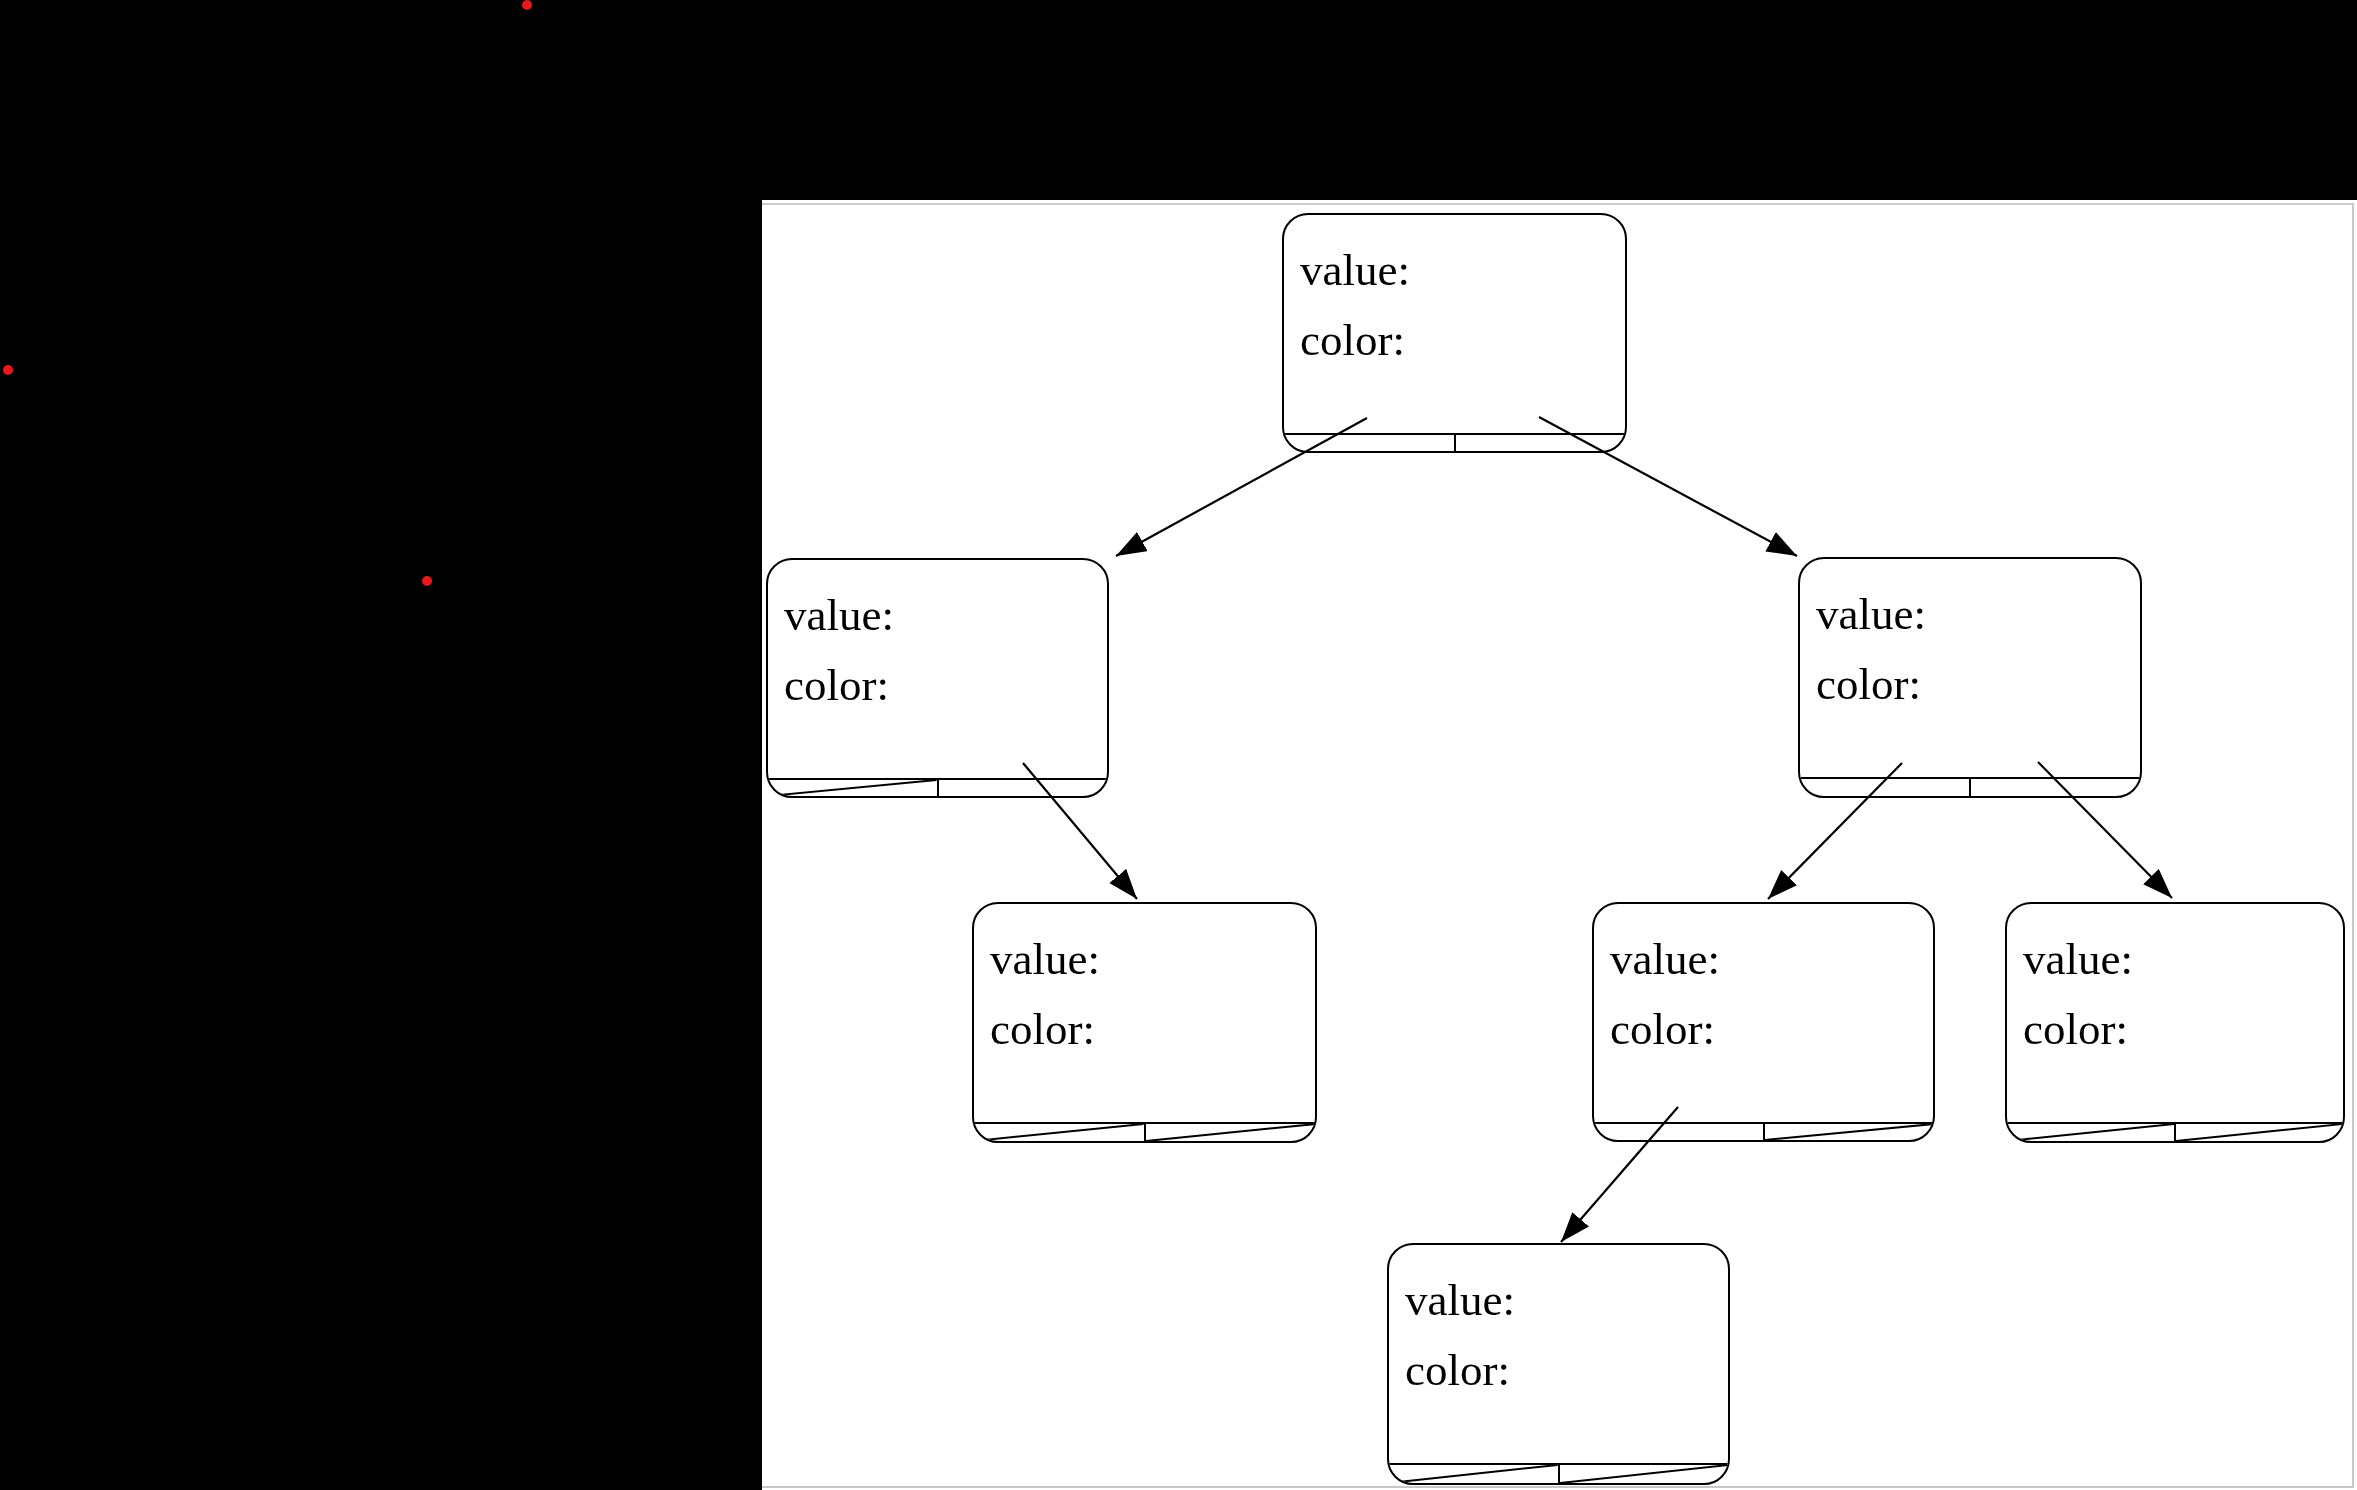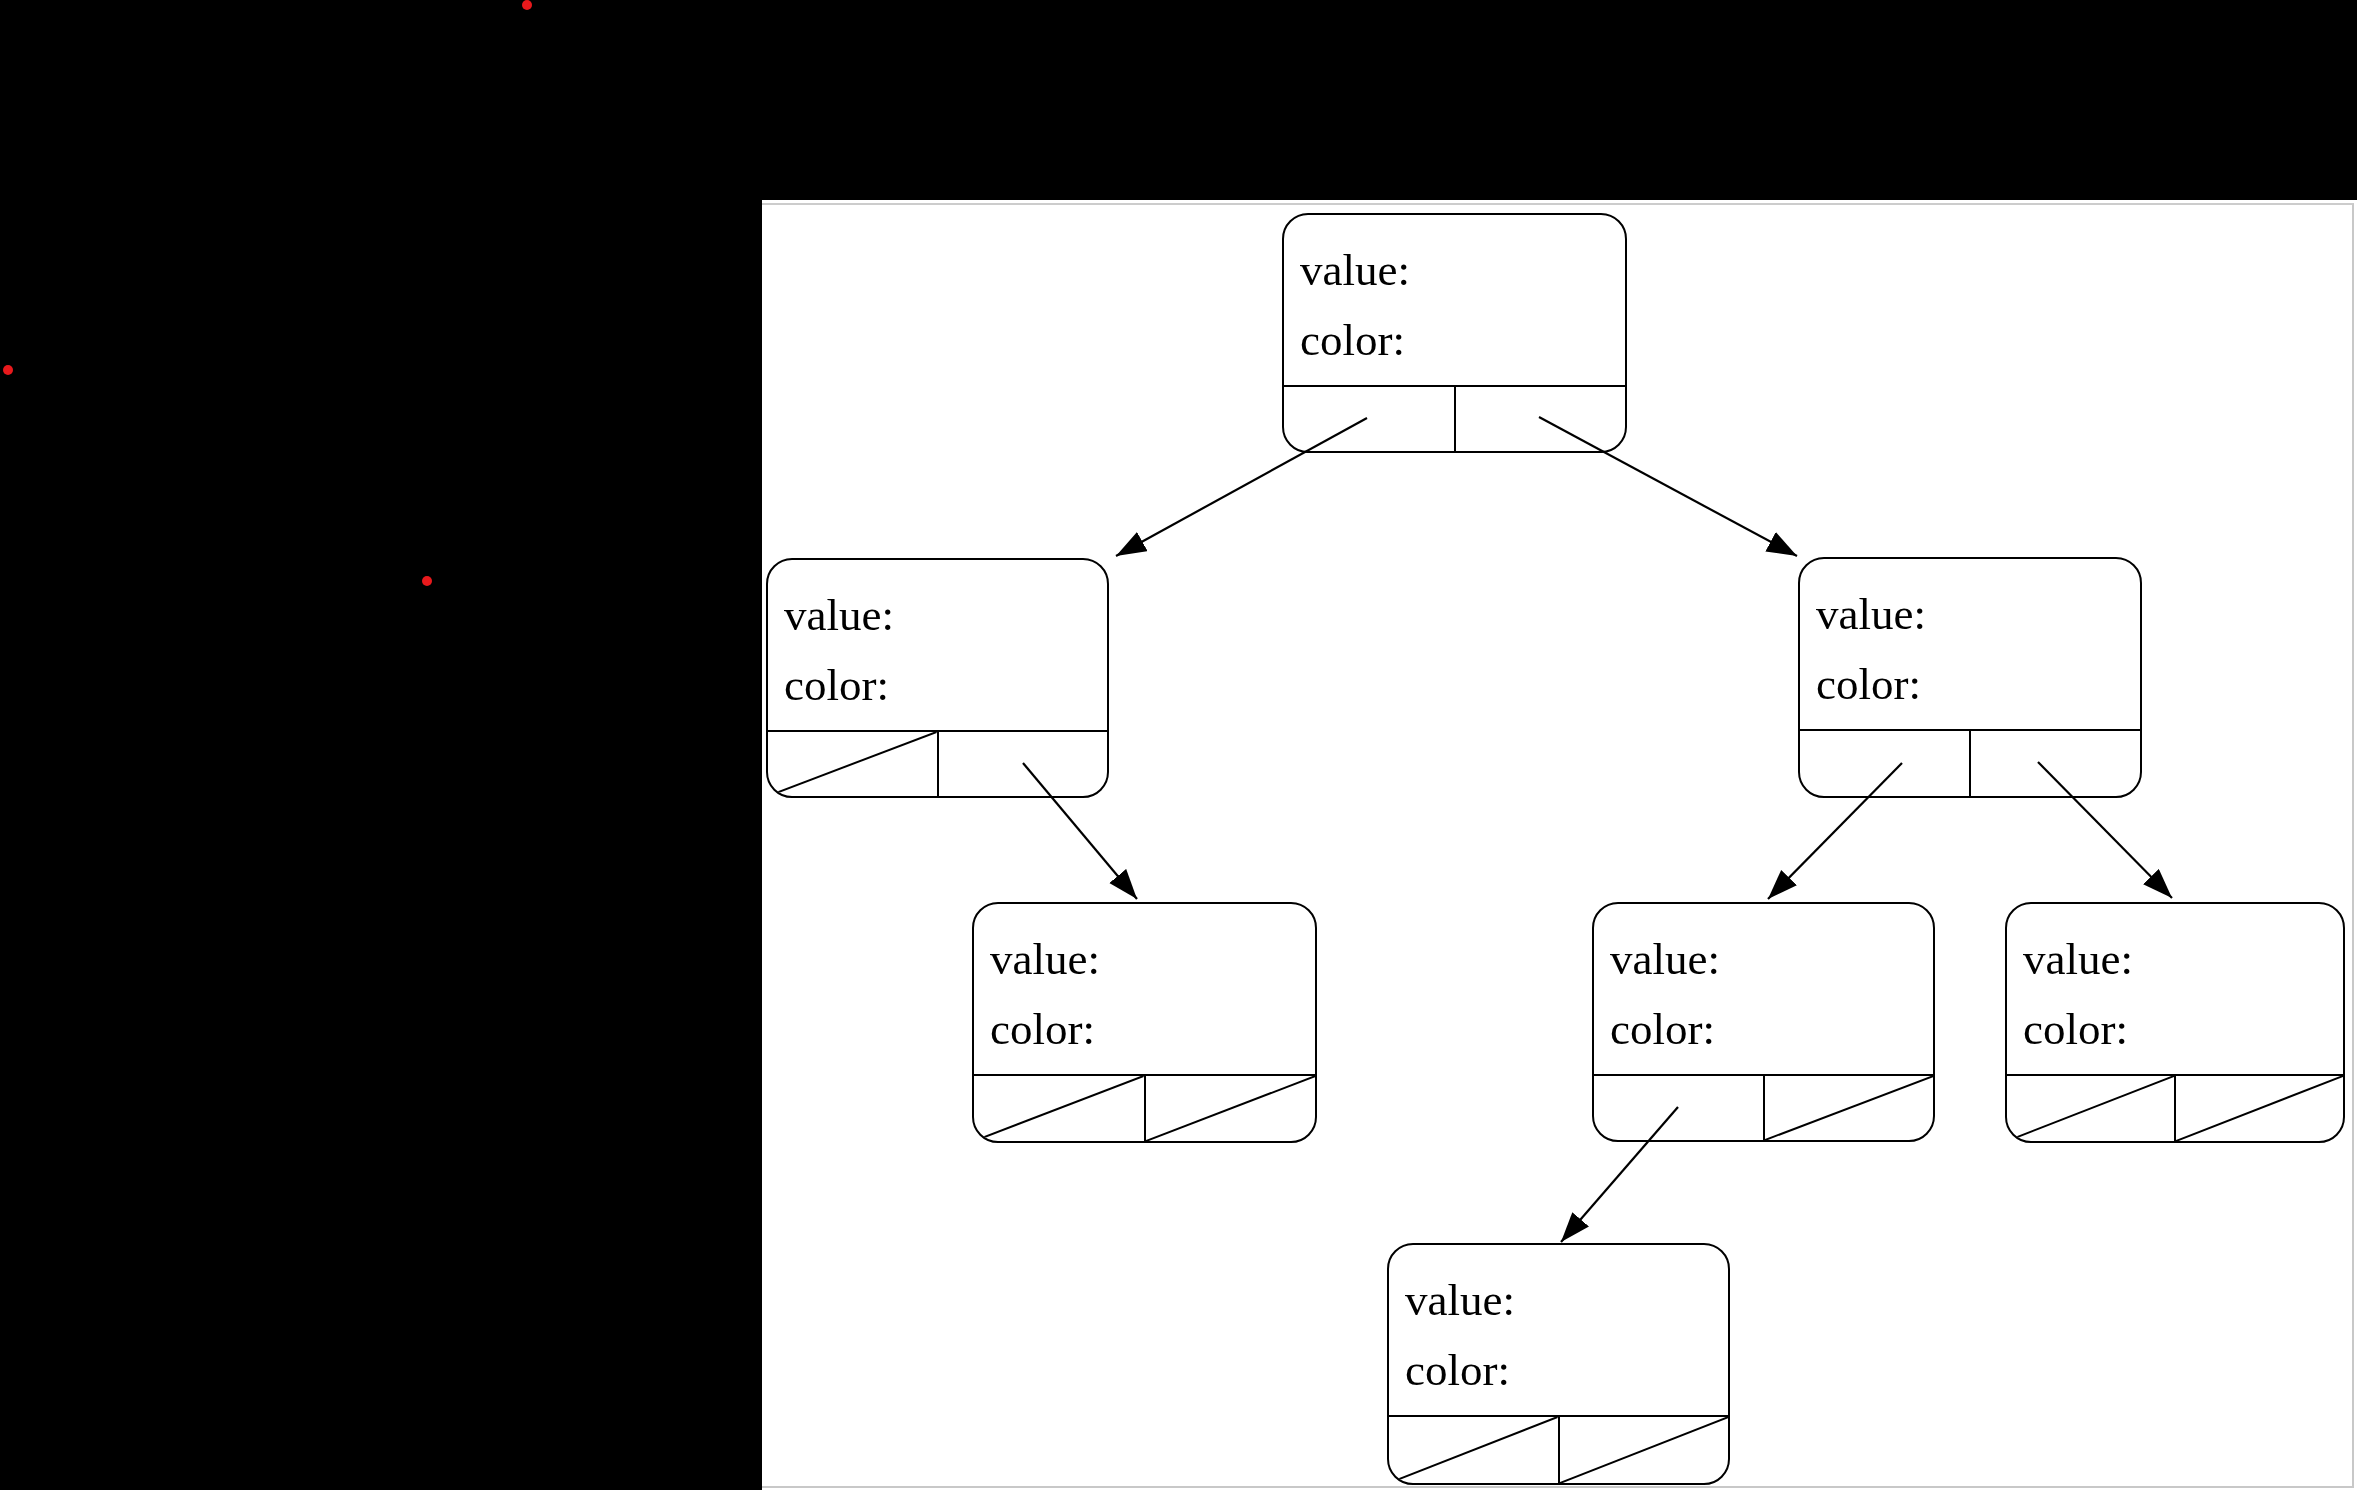--- a/index.html
+++ b/index.html
@@ -35,21 +35,21 @@
     position: absolute;
     box-sizing: border-box;
     background: #ffffff;
     border: 2px solid #000000;
     border-radius: 26px;
     overflow: hidden;
     display: flex;
     flex-direction: column;
   }
   .ntext {
-    height: 170px;
+    height: 218px;
     box-sizing: border-box;
     padding: 20px 16px 0 16px;
     font-size: 45px;
     line-height: 70px;
     color: #000000;
   }
   .nptr {
     flex: 1;
     display: flex;
     border-top: 2px solid #000000;

